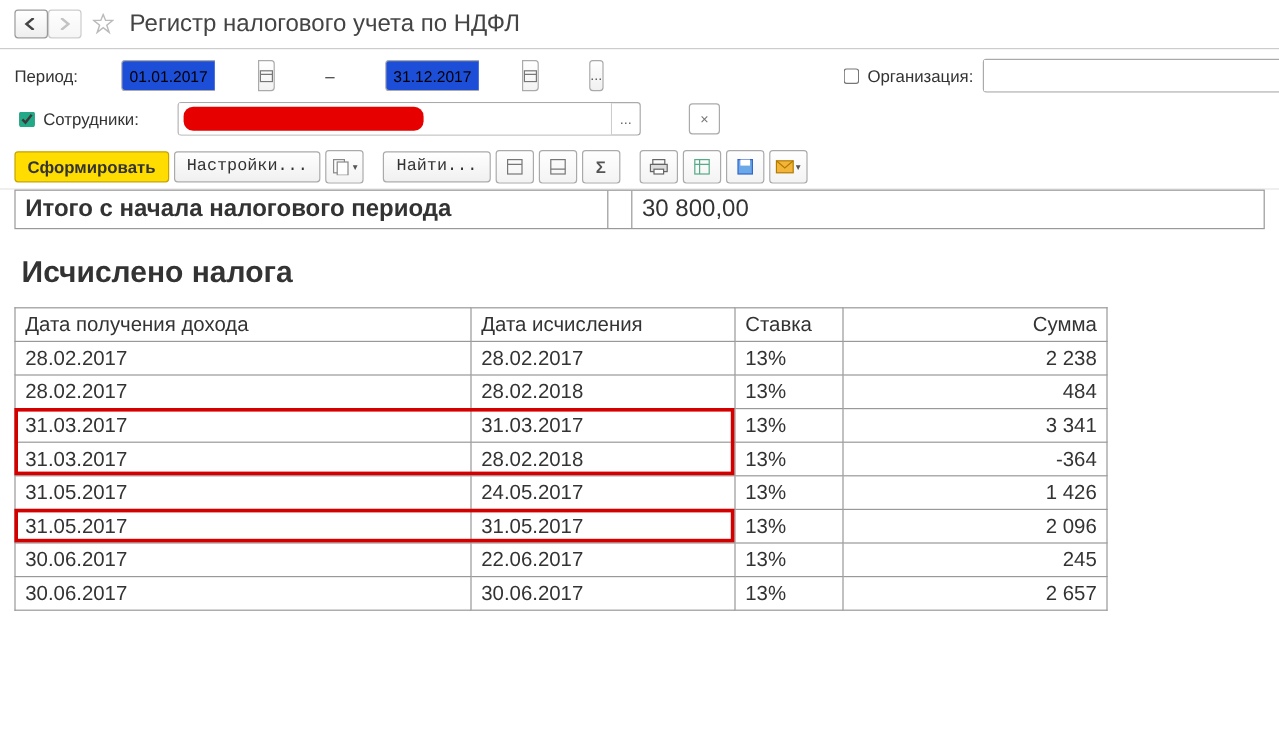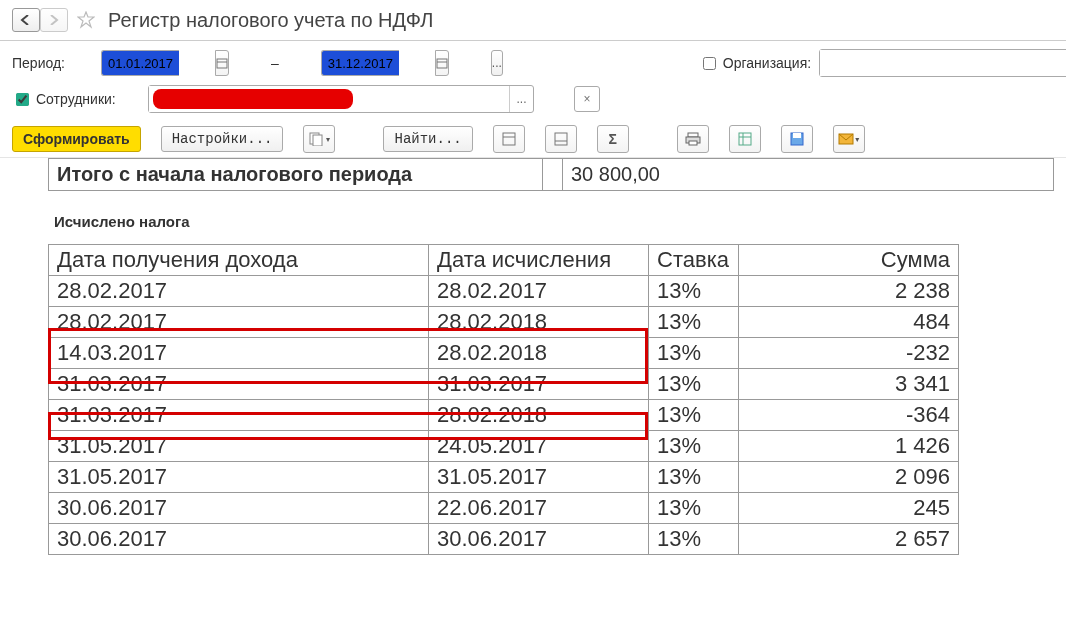--- a/index.html
+++ b/index.html
@@ -187,21 +187,21 @@
     justify-content: center;
     cursor: pointer;
     font-size: 12px;
     color: #777;
     margin-left: 4px;
     background:#fff;
   }
   .toolbar {
     display: flex;
     align-items: center;
-    gap: 20px;
+    gap: 4px;
     padding: 4px 12px;
     border-bottom: 1px solid #e5e5e5;
   }
   .btn-yellow {
     background: #fd0;
     border: 1px solid #c5a400;
     border-radius: 3px;
     padding: 4px 10px;
     font-weight: bold;
     font-size: 14px;
@@ -227,21 +227,20 @@
     display: inline-flex;
     align-items: center;
     justify-content: center;
     cursor: pointer;
     font-size: 14px;
     color: #555;
   }
   .toolbar-sep { width: 8px; }
   .report {
     padding: 0 12px 0 12px;
-    margin-left: 36px;
   }
   .total-row {
     display: flex;
     border: 1px solid #999;
     font-size: 20px;
   }
   .total-label {
     flex: 0 0 494px;
     padding: 4px 8px;
     font-weight: bold;
@@ -251,28 +250,28 @@
     flex: 0 0 20px;
     border-right: 1px solid #999;
   }
   .total-value {
     flex: 1;
     padding: 4px 8px;
     text-align: left;
     font-weight: normal;
   }
   .section-title {
-    font-size: 15px;
+    font-size: 25px;
     font-weight: bold;
     color: #333;
     margin: 22px 0 14px 6px;
   }
   .data-table {
     border-collapse: collapse;
-    font-size: 22px;
+    font-size: 17px;
     table-layout: fixed;
   }
   .data-table th, .data-table td {
     border: 1px solid #999;
     padding: 2px 8px;
     text-align: left;
     height: 28px;
   }
   .data-table th {
     font-weight: normal;
@@ -440,26 +439,20 @@
             <td class="col-rate">13%</td>
             <td class="col-sum">2 238</td>
           </tr>
           <tr>
             <td class="col-date1">28.02.2017</td>
             <td class="col-date2">28.02.2018</td>
             <td class="col-rate">13%</td>
             <td class="col-sum">484</td>
           </tr>
           <tr>
-            <td class="col-date1">14.03.2017</td>
-            <td class="col-date2">28.02.2018</td>
-            <td class="col-rate">13%</td>
-            <td class="col-sum">-232</td>
-          </tr>
-          <tr>
             <td class="col-date1">31.03.2017</td>
             <td class="col-date2">31.03.2017</td>
             <td class="col-rate">13%</td>
             <td class="col-sum">3 341</td>
           </tr>
           <tr>
             <td class="col-date1">31.03.2017</td>
             <td class="col-date2">28.02.2018</td>
             <td class="col-rate">13%</td>
             <td class="col-sum">-364</td>

